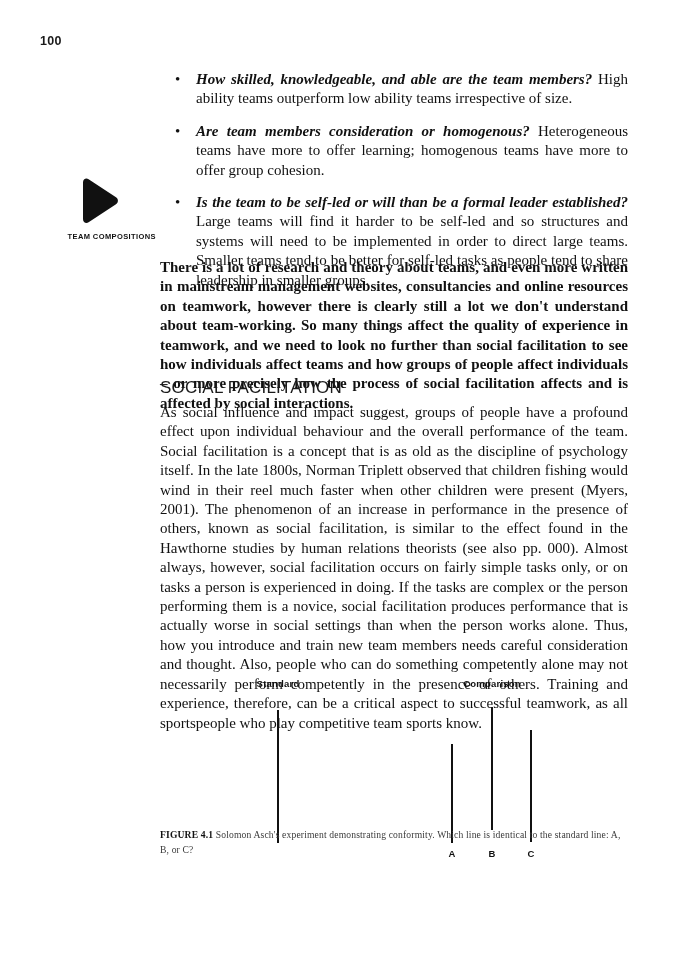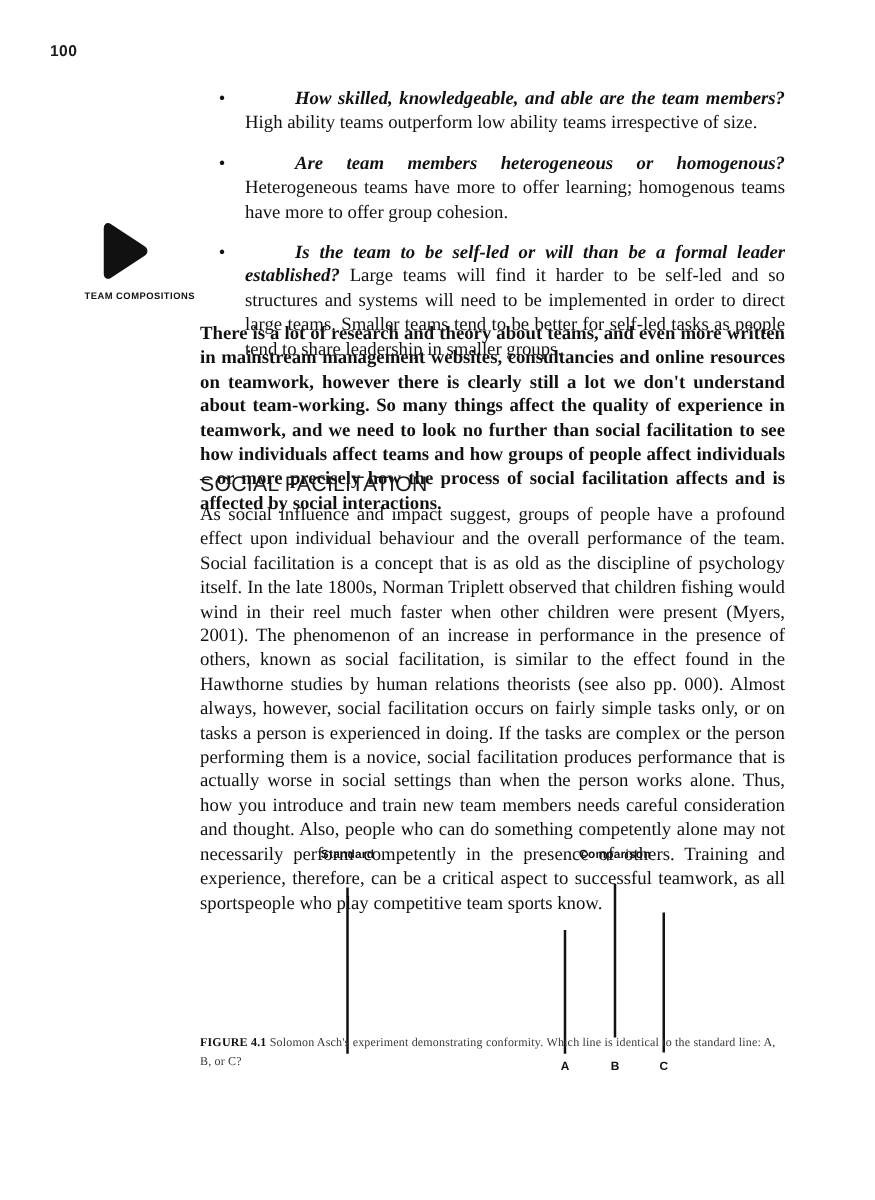--- a/index.html
+++ b/index.html
@@ -66,21 +66,20 @@
   .bullet .dot {
     position: absolute;
     left: 15px;
     top: 0;
     font-size: 15px;
     line-height: 19.4px;
   }
   .bullet i {
     font-style: italic;
     font-weight: bold;
-    margin-left: 40px;
   }
 
   .para {
     font-size: 15px;
     line-height: 19.4px;
     text-align: justify;
     text-justify: inter-word;
   }
 
   .p1 { top: 258px; font-weight: bold; }
@@ -184,21 +183,21 @@
     </svg>
   </span>
   <span class="caption">TEAM COMPOSITIONS</span>
 </div>
 
 <div class="col bullets">
   <div class="bullet">
     <span class="dot">•</span><i>How skilled, knowledgeable, and able are the team members?</i><span> High ability teams outperform low ability teams irrespective of size.</span>
   </div>
   <div class="bullet">
-    <span class="dot">•</span><i>Are team members heterogeneous or homogenous?</i><span> Heterogeneous teams have more to offer learning; homogenous teams have more to offer group cohesion.</span>
+    <span class="dot">•</span><i>Are team members consideration or homogenous?</i><span> Heterogeneous teams have more to offer learning; homogenous teams have more to offer group cohesion.</span>
   </div>
   <div class="bullet">
     <span class="dot">•</span><i>Is the team to be self-led or will than be a formal leader established?</i><span> Large teams will find it harder to be self-led and so structures and systems will need to be implemented in order to direct large teams. Smaller teams tend to be better for self-led tasks as people tend to share leadership in smaller groups.</span>
   </div>
 </div>
 
 <div class="col para p1">There is a lot of research and theory about teams, and even more written in mainstream management websites, consultancies and online resources on teamwork, however there is clearly still a lot we don't understand about team-working. So many things affect the quality of experience in teamwork, and we need to look no further than social facilitation to see how individuals affect teams and how groups of people affect individuals – or more precisely how the process of social facilitation affects and is affected by social interactions.</div>
 
 <div class="col sechead">SOCIAL FACILITATION</div>
 

